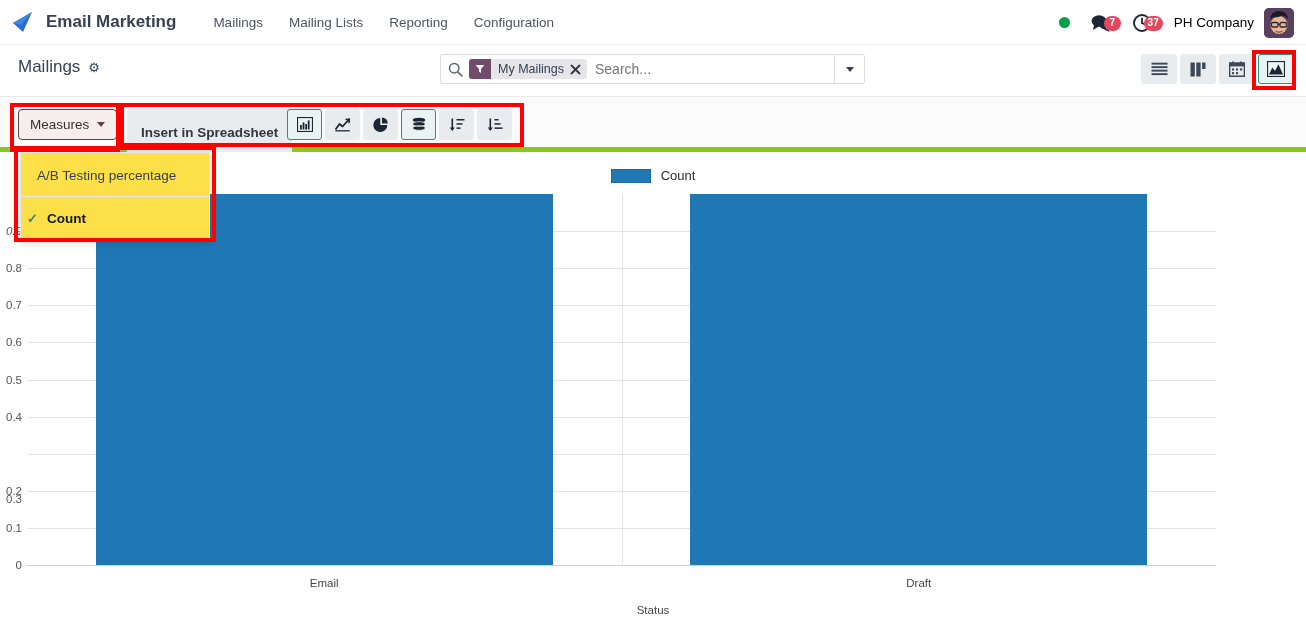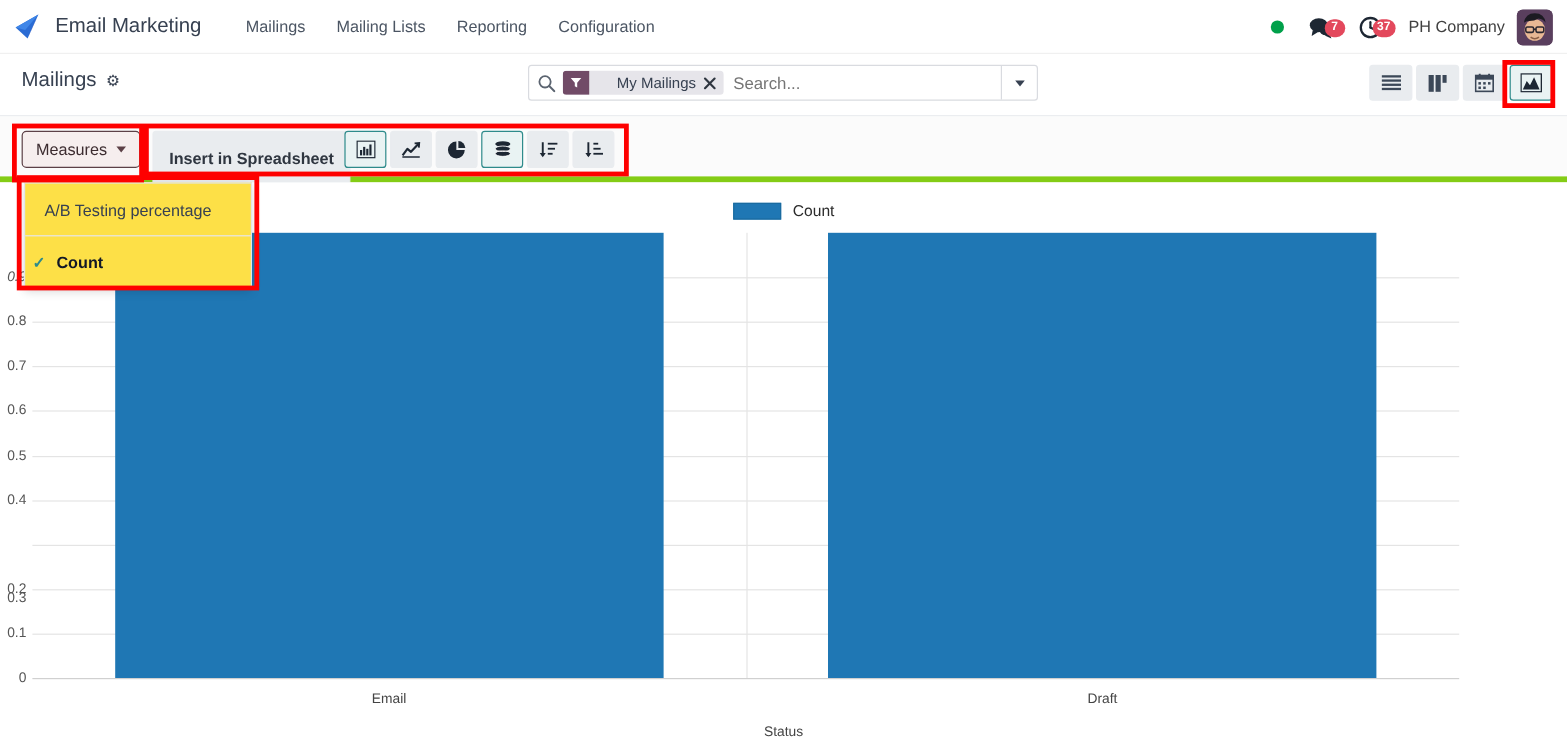--- a/index.html
+++ b/index.html
@@ -18,21 +18,21 @@
     display: flex; align-items: center;
     border-bottom: 1px solid #f0f0f0;
   }
   .brand-logo {
     margin-left: 12px; width: 26px; height: 24px;
     position: relative; flex: 0 0 auto;
   }
   .brand-logo svg { display: block; }
   .brand-name {
     margin-left: 8px;
-    font-size: 17px; color: #374151; font-weight: 400;
+    font-size: 17px; color: #374151; font-weight: 700;
     white-space: nowrap;
   }
   .nav-menu { display: flex; align-items: center; margin-left: 24px; gap: 0; }
   .nav-item {
     font-size: 13.5px; color: #4b5563;
     padding: 6px 13px; white-space: nowrap; cursor: pointer;
   }
 
   .sys-tray {
     position: absolute; right: 8px; top: 0; height: 45px;
@@ -50,21 +50,21 @@
   .badge {
     position: absolute; top: 3px; right: 1px;
     min-width: 17px; height: 15px; padding: 0 4px;
     background: #e3485c; color: #ffffff;
     font-size: 10px; font-weight: 700;
     border-radius: 9px;
     display: flex; align-items: center; justify-content: center;
     line-height: 1;
   }
   .company-name {
-    font-size: 13.5px; color: #404040;
+    font-size: 13.5px; color: #000000;
     padding: 0 10px; white-space: nowrap; cursor: pointer;
   }
   .avatar {
     width: 30px; height: 30px; border-radius: 5px;
     overflow: hidden; margin-right: 4px; cursor: pointer;
     background: #5c4460;
   }
 
   
   .control-panel {
@@ -95,21 +95,21 @@
     display: flex; align-items: stretch; height: 20px;
     margin: 4px 0; border-radius: 3px; overflow: hidden;
     background: #e6e5ea; flex: 0 0 auto;
   }
   .facet-icon {
     background: #714b67; color: #ffffff;
     width: 22px; display: flex; align-items: center; justify-content: center;
   }
   .facet-label {
     padding: 0 6px 0 7px; font-size: 12.5px; color: #374151;
-    display: flex; align-items: center; white-space: nowrap; margin-left: 16px;
+    display: flex; align-items: center; white-space: nowrap;
   }
   .facet-close {
     padding: 0 6px 0 0; display: flex; align-items: center;
     color: #374151; cursor: pointer;
   }
   .sv-input {
     flex: 1 1 auto; border: 0; outline: none;
     font-size: 14px; color: #9ca3af;
     padding-left: 8px; background: transparent;
     font-family: "Liberation Sans", sans-serif;

